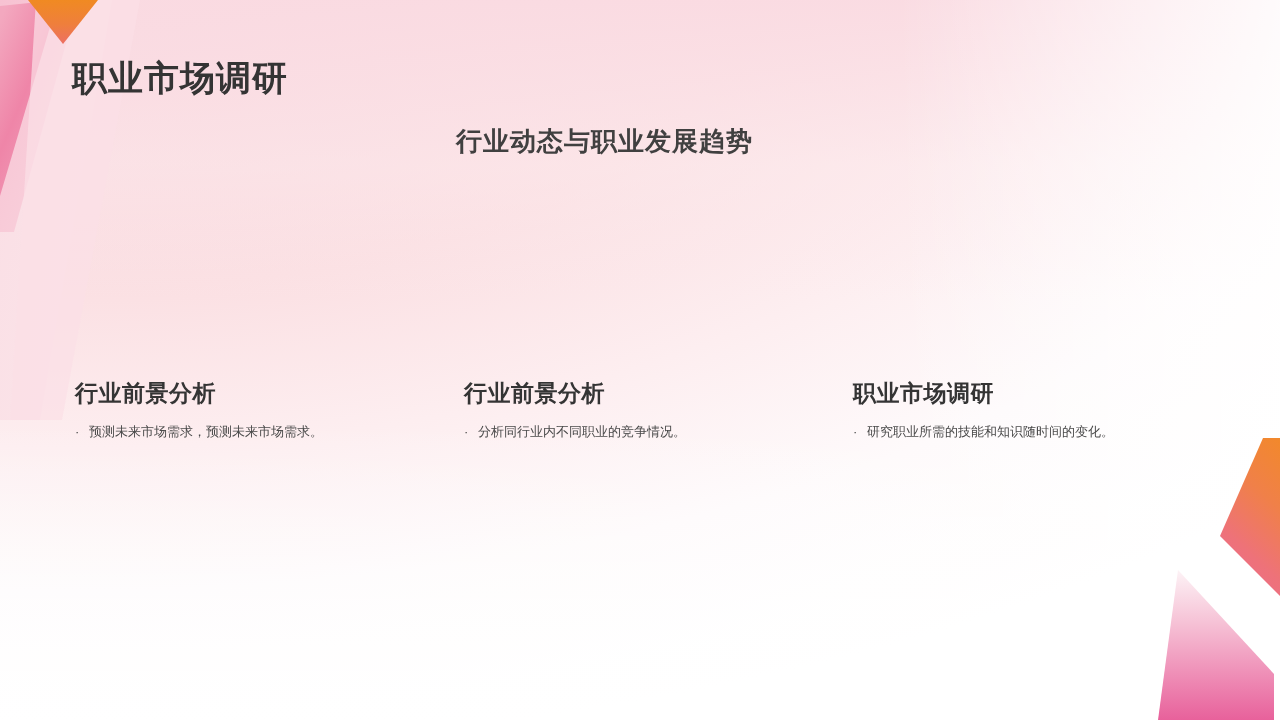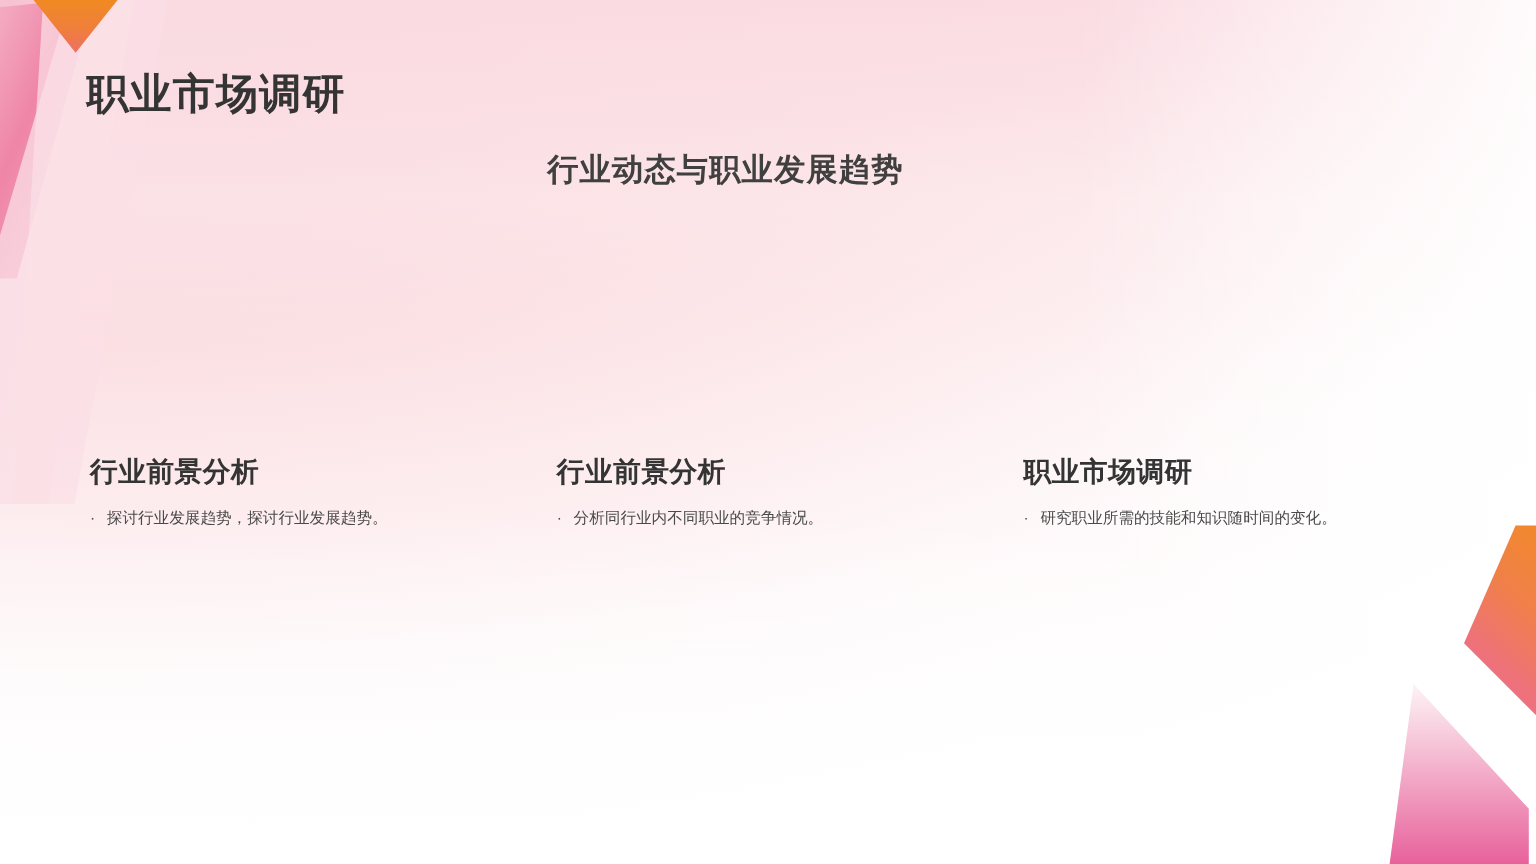--- a/index.html
+++ b/index.html
@@ -228,21 +228,21 @@
 
 
   </div>
 
   <div class="captions">
 
     <div class="caption">
       <div class="caption-title">行业前景分析</div>
       <div class="caption-bullet">
         <span class="bullet-dot">·</span>
-        <span class="bullet-text">探讨行业发展趋势，探讨行业发展趋势。</span>
+        <span class="bullet-text">预测未来市场需求，预测未来市场需求。</span>
       </div>
     </div>
 
     <div class="caption">
       <div class="caption-title">行业前景分析</div>
       <div class="caption-bullet">
         <span class="bullet-dot">·</span>
         <span class="bullet-text">分析同行业内不同职业的竞争情况。</span>
       </div>
     </div>

